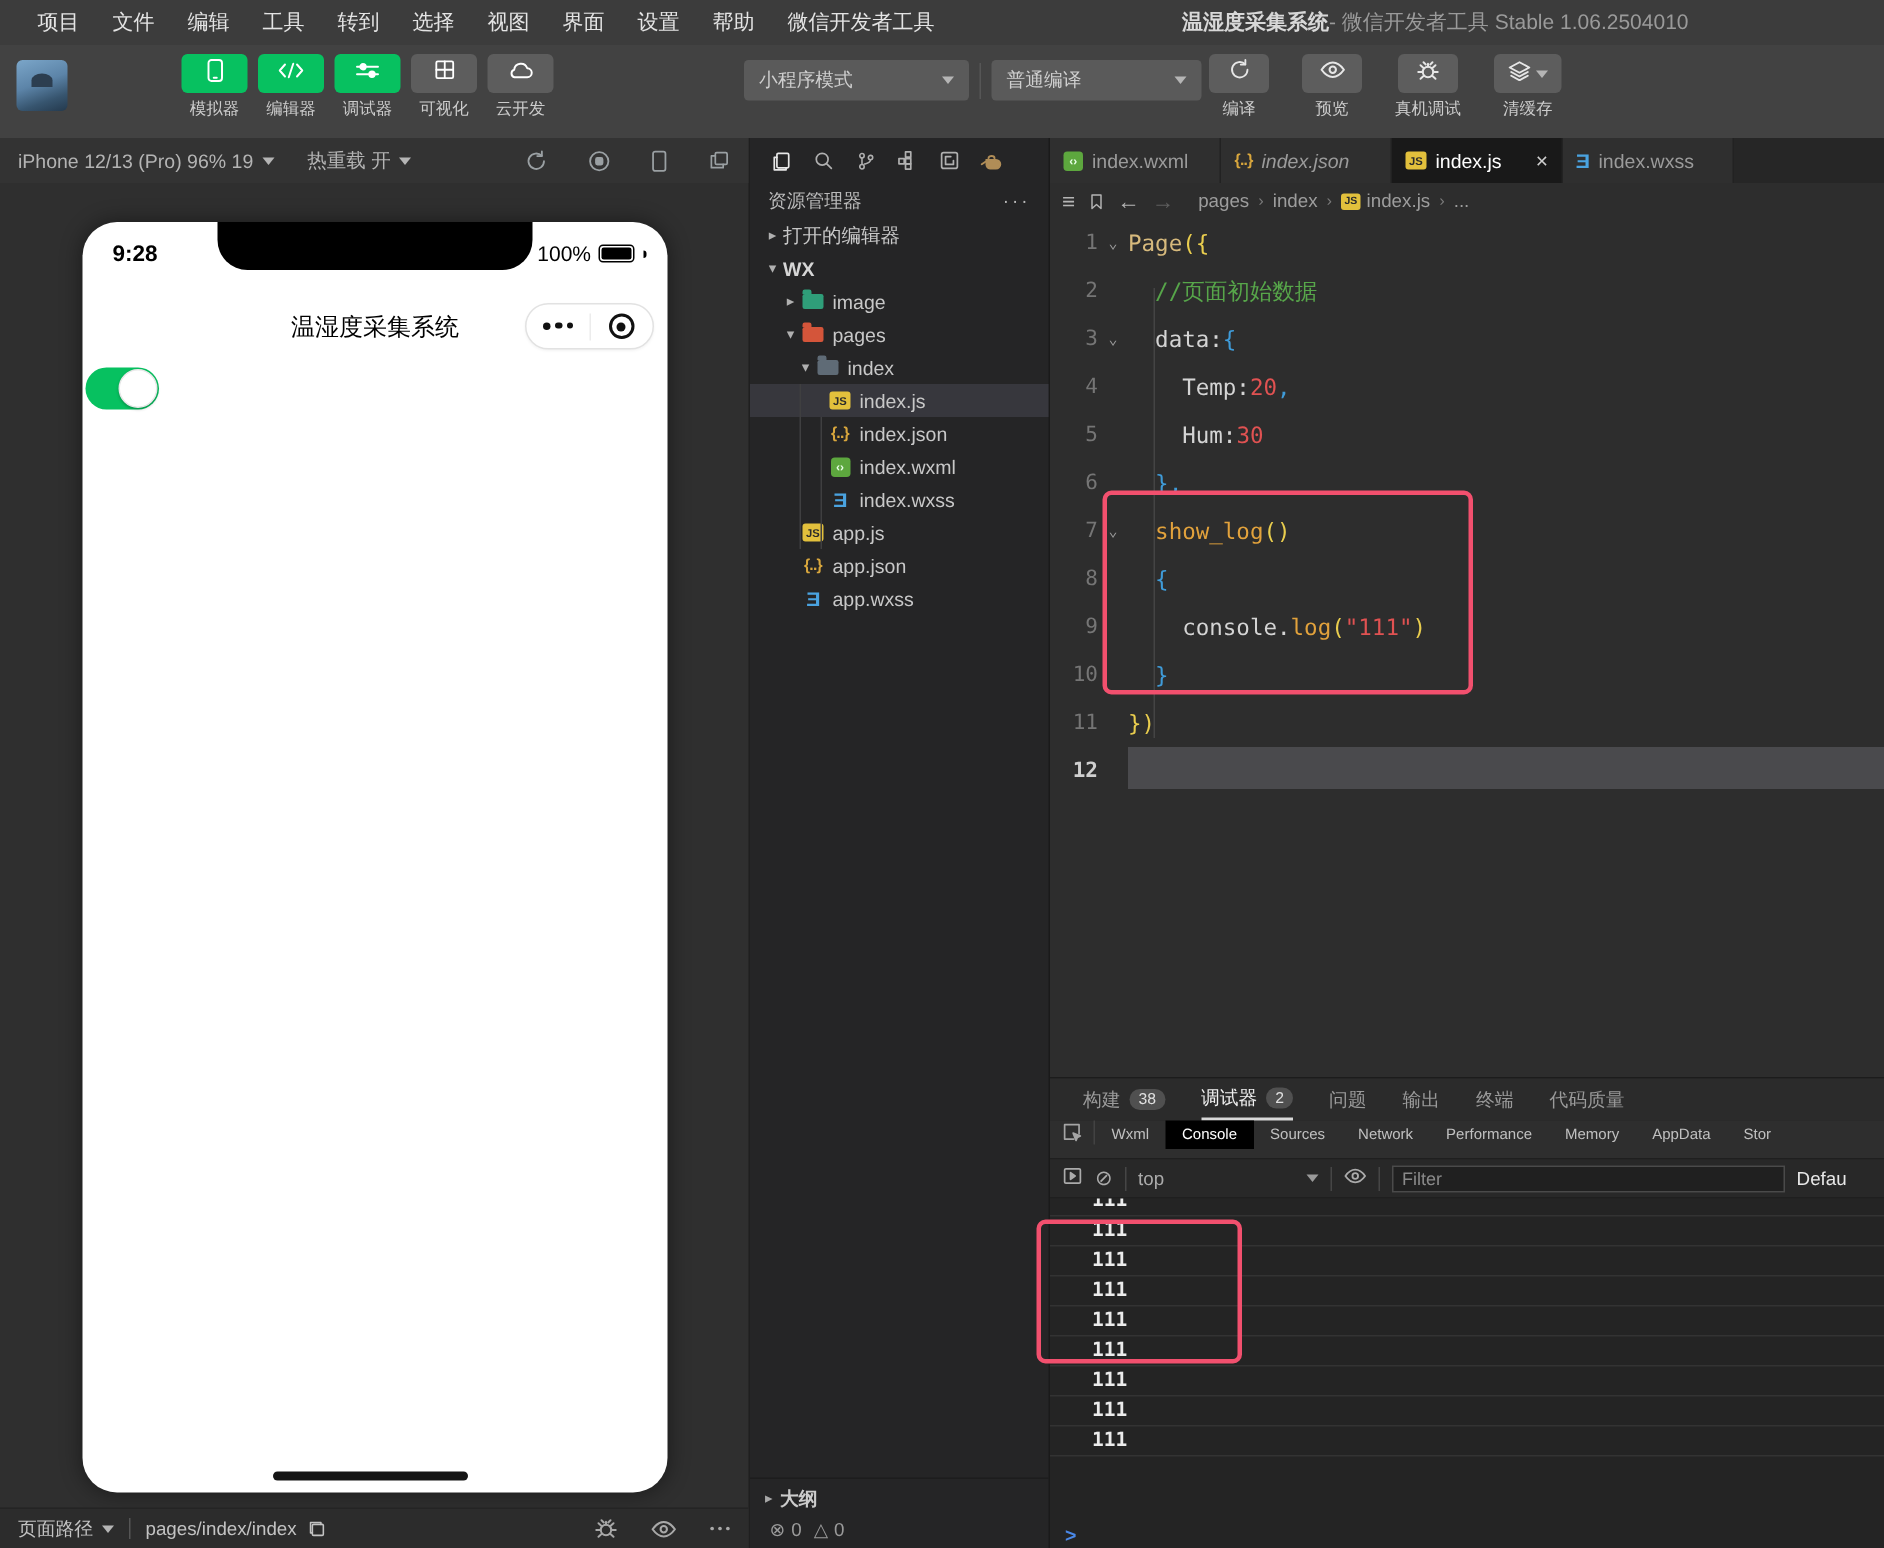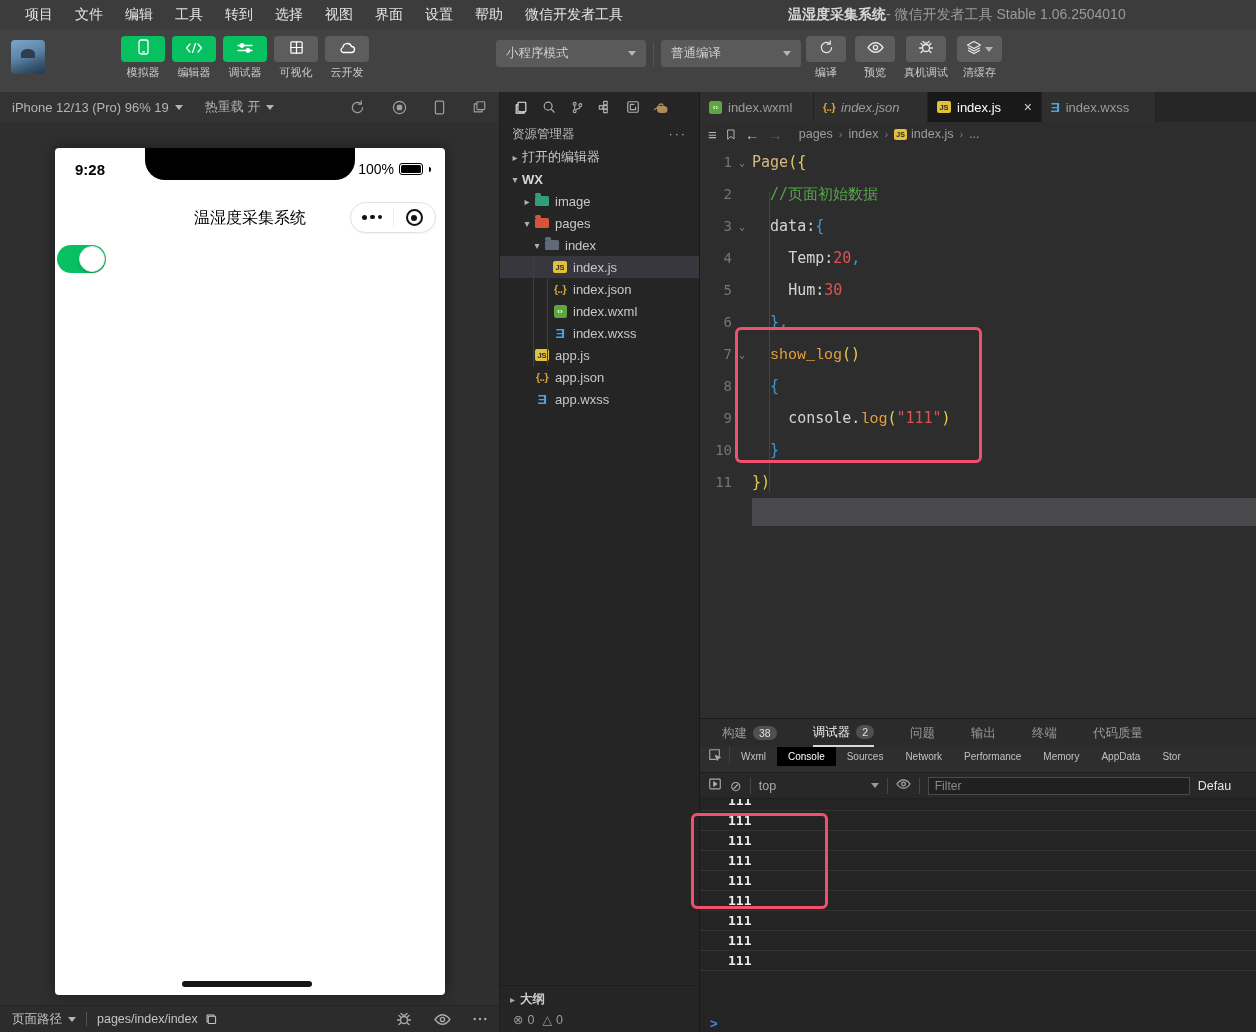--- a/index.html
+++ b/index.html
@@ -24,38 +24,38 @@
   .tbtn { width:46px; display:flex; flex-direction:column; align-items:center; }
   .tbtn .pill { width:44px; height:26px; border-radius:4px; display:flex; align-items:center; justify-content:center; color:#fff; }
   .tbtn .pill.on { background:#07c160; }
   .tbtn .pill.off { background:#5d5d5d; }
   .tbtn .lbl { margin-top:3px; font-size:11px; color:#cccccc; white-space:nowrap; }
   .tb-select { position:absolute; top:10px; height:27px; background:#5a5a5a; border-radius:3px; color:#cfcfcf;
     font-size:12.5px; display:flex; align-items:center; padding:13px 10px; }
   .tb-select .caret { margin-left:auto; }
   .caret { width:0; height:0; border-left:4px solid transparent; border-right:4px solid transparent; border-top:5px solid #b5b5b5; display:inline-block; }
   .tb-divider { position:absolute; left:653px; top:12px; width:1px; height:24px; background:#565656; }
-  .act-group { position:absolute; left:806px; top:6px; display:flex; gap:9px; }
+  .act-group { position:absolute; left:806px; top:6px; display:flex; gap:22px; }
   .abtn { display:flex; flex-direction:column; align-items:center; }
   .abtn .pill { min-width:40px; height:26px; padding:0 9px; border-radius:4px; background:#5d5d5d; color:#e6e6e6;
     display:flex; align-items:center; justify-content:center; gap:3px; }
   .abtn .lbl { margin-top:3px; font-size:11px; color:#cccccc; white-space:nowrap; }
 
   
   .sim-panel { position:absolute; left:0; top:92px; width:500px; height:940px; background:#2f2f2f; border-right:1px solid #1f1f1f; }
   .explorer { position:absolute; left:500px; top:92px; width:200px; height:940px; background:#252526; border-right:1px solid #1a1a1a; }
   .editor-col { position:absolute; left:700px; top:92px; width:556px; height:940px; background:#2d2d2d; }
 
   
   .sim-topbar { height:30px; background:#333333; display:flex; align-items:center; color:#b4b4b4; font-size:13px; padding:0 12px; }
   .sim-topbar .dev { display:flex; align-items:center; gap:6px; }
   .sim-topbar .hot { margin-left:22px; display:flex; align-items:center; gap:6px; }
   .sim-top-icons { margin-left:auto; display:flex; gap:27px; align-items:center; color:#9aa0a3; }
   .sim-top-icons svg { display:block; }
-  .phone { position:absolute; left:55px; top:56px; width:390px; height:847px; background:#ffffff; border-radius:4px;
+  .phone { position:absolute; left:55px; top:56px; width:390px; height:847px; background:#ffffff; border-radius:23px;
     box-shadow:0 0 14px rgba(0,0,0,.45); }
   .notch { position:absolute; left:90px; top:0; width:210px; height:32px; background:#000; border-radius:0 0 20px 20px; }
   .p-time { position:absolute; left:20px; top:13px; font-size:15px; font-weight:bold; color:#000; }
   .p-batt { position:absolute; right:14px; top:13px; display:flex; align-items:center; gap:5px; font-size:14px; color:#000; }
   .batt-body { position:relative; width:24px; height:12px; border:1.5px solid #000; border-radius:3px; }
   .batt-body:before { content:""; position:absolute; left:1px; top:1px; right:1px; bottom:1px; background:#000; border-radius:1.5px; }
   .batt-tip { width:2px; height:5px; background:#000; border-radius:0 2px 2px 0; margin-left:1px; }
   .p-nav-title { position:absolute; left:0; right:0; top:60px; text-align:center; font-size:16px; color:#000; }
   .capsule { position:absolute; right:9px; top:54px; width:86px; height:31px; background:#fff; border:1px solid #e2e2e2;
     border-radius:16px; display:flex; align-items:center; box-shadow:0 1px 2px rgba(0,0,0,.05); }
@@ -119,25 +119,25 @@
   .code { position:relative; height:572px; background:#2d2d2d; font-family:"DejaVu Sans Mono","Liberation Mono",monospace;
     font-size:15px; overflow:hidden; }
   .cur-line { position:absolute; left:52px; right:0; top:352px; height:28px; background:#4a4a4d; }
   .code-guide { position:absolute; left:69px; top:46px; width:1px; height:300px; background:#444444; }
   .cline { position:relative; height:32px; display:flex; align-items:center; }
   .cline .ln { width:32px; text-align:right; color:#757575; font-size:14px; flex:0 0 32px; }
   .cline.current .ln { color:#cfcfcf; font-weight:bold; }
   .cline .fold { width:20px; text-align:center; color:#9a9a9a; font-size:10px; flex:0 0 20px; }
   .cline .src { white-space:pre; }
   .c-kw { color:#d7ba7d; } .c-cmt { color:#57a64a; } .c-num { color:#e05252; }
-  .c-fn { color:#e2a23c;font-family:Liberation Mono, monospace; } .c-b1 { color:#e9cd4e; } .c-b2 { color:#3f9bd8; } .c-plain { color:#d4d4d4; }
+  .c-fn { color:#e2a23c; } .c-b1 { color:#e9cd4e; } .c-b2 { color:#3f9bd8; } .c-plain { color:#d4d4d4; }
 
   
   .dbg { position:absolute; left:0; bottom:0; width:556px; height:314px; background:#242424; border-top:1px solid #1c1c1c; }
-  .dbg-tabs { height:28px; display:flex; align-items:center; gap:36px; padding-left:22px; background:#2b2b2b; font-size:12.5px; color:#9a9a9a; }
+  .dbg-tabs { height:28px; display:flex; align-items:center; gap:24px; padding-left:22px; background:#2b2b2b; font-size:12.5px; color:#9a9a9a; }
   .dbg-tab { display:flex; align-items:center; gap:6px; height:100%; }
   .dbg-tab.active { color:#f0f0f0; border-bottom:2px solid #d8d8d8; }
   .badge { background:#505050; color:#e0e0e0; font-size:10.5px; border-radius:8px; padding:1px 6px; }
   .devtools-tabs { height:26px; display:flex; align-items:flex-start; background:#2e2e2e; font-size:10px; color:#c0c0c0; border-bottom:1px solid #1f1f1f; }
   .dt-inspect { width:30px; display:flex; justify-content:center; color:#a5a5a5; border-right:1px solid #424242; height:16px; align-items:center; }
   .dt-tab { padding:4px 11px; white-space:nowrap; }
   .dt-tab.active { background:#000000; color:#ffffff; }
   .con-toolbar { height:26px; display:flex; align-items:center; background:#282828; border-bottom:1px solid #1f1f1f;
     color:#ababab; font-size:12.5px; padding:0 8px; gap:8px; }
   .ct-sep { width:1px; height:16px; background:#464646; }
@@ -634,20 +634,25 @@
         <div class="cline">
           <span class="ln">10</span>
           <span class="fold"></span>
           <span class="src"><span class="c-plain">  </span><span class="c-b2">}</span></span>
         </div>
         <div class="cline">
           <span class="ln">11</span>
           <span class="fold"></span>
           <span class="src"><span class="c-b1">})</span></span>
         </div>
+        <div class="cline current">
+          <span class="ln">12</span>
+          <span class="fold"></span>
+          <span class="src"></span>
+        </div>
       </div>
 
     <div class="dbg">
       <div class="dbg-tabs" id="dbg-tabs">
           <span class="dbg-tab">
             <span>构建</span>
             <span class="badge">38</span>
           </span>
           <span class="dbg-tab active">
             <span>调试器</span>

